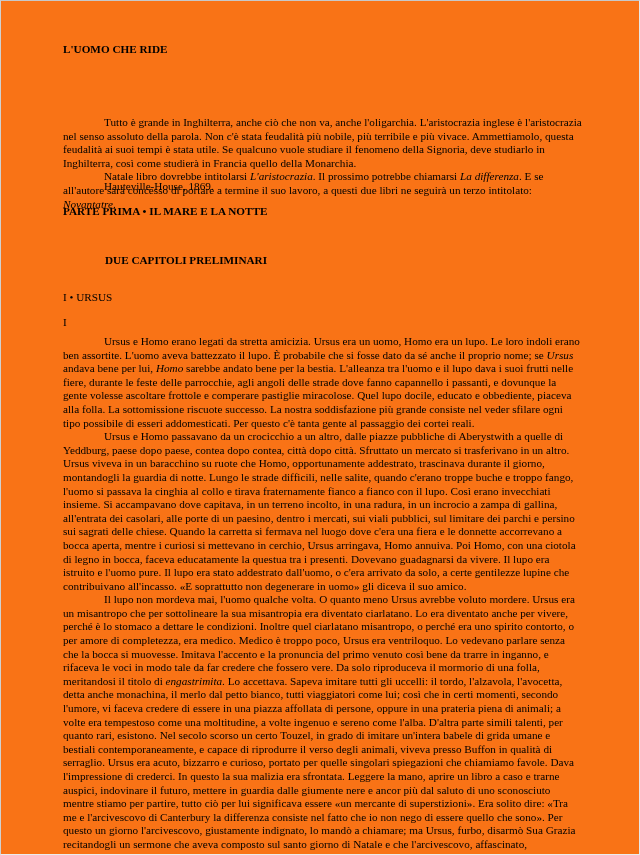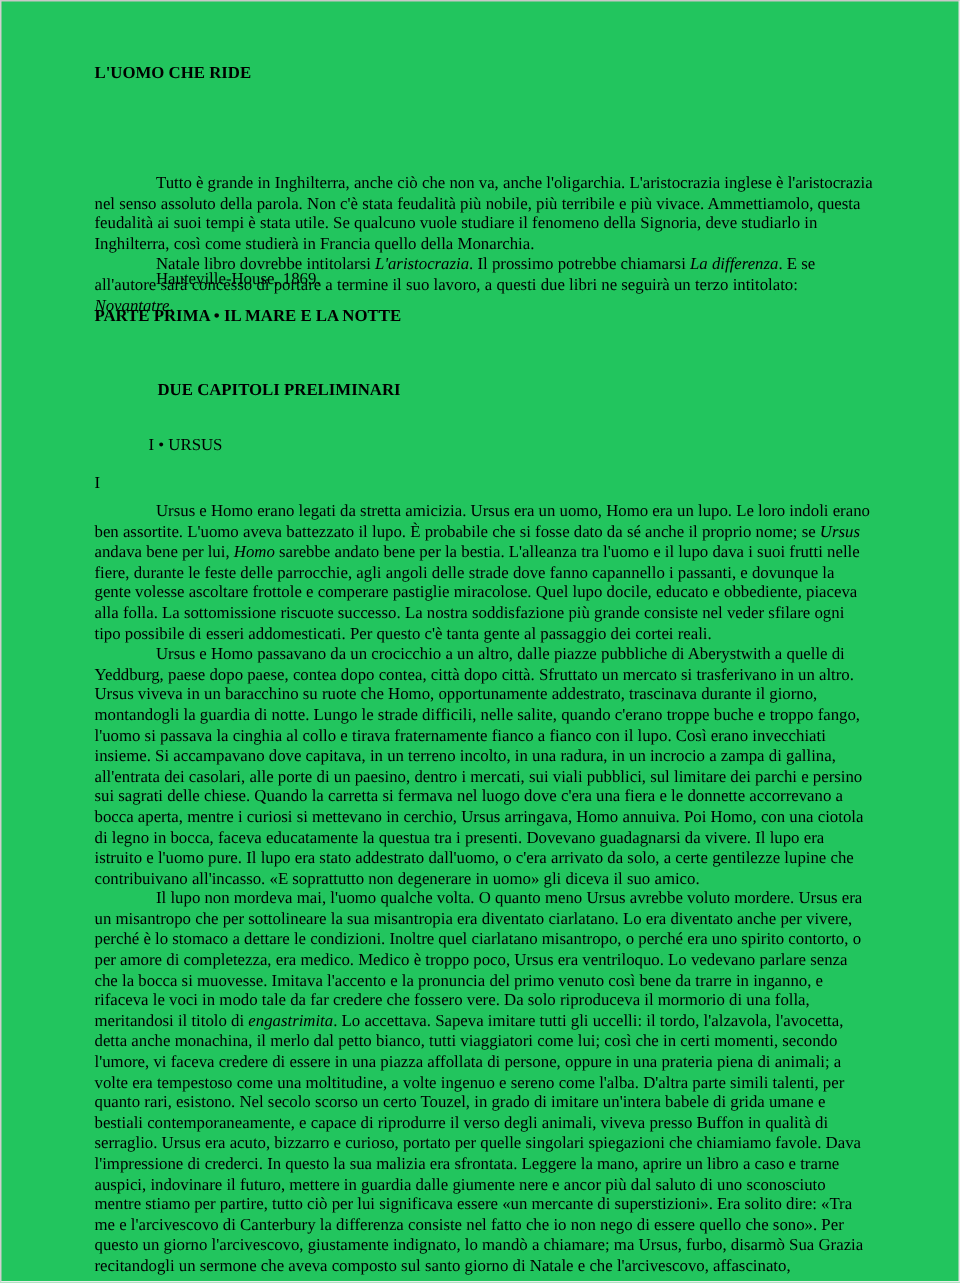--- a/index.html
+++ b/index.html
@@ -17,21 +17,21 @@
     }
     .page-frame {
       position: absolute;
       left: 0; top: 0;
       width: 638px;
       height: 853px;
       border-top: 1px solid #c8c8c8;
       border-left: 1px solid #d0d0d0;
       border-right: 1px solid #e6e6e6;
       border-bottom: 1px solid #ececec;
-      background: #22c55e;
+      background: #f97316;
     }
     .content {
       position: absolute;
       left: 62px;
       top: 0;
       width: 520px;
       font-size: 11.2px;
       line-height: 13.6px;
     }
     .abs { position: absolute; left: 0; white-space: nowrap; }
@@ -57,21 +57,21 @@
       <p class="para">Tutto è grande in Inghilterra, anche ciò che non va, anche l'oligarchia. L'aristocrazia inglese è l'aristocrazia nel senso assoluto della parola. Non c'è stata feudalità più nobile, più terribile e più vivace. Ammettiamolo, questa feudalità ai suoi tempi è stata utile. Se qualcuno vuole studiare il fenomeno della Signoria, deve studiarlo in Inghilterra, così come studierà in Francia quello della Monarchia.</p>
       <p class="para"><span>Natale libro dovrebbe intitolarsi </span><em>L'aristocrazia</em><span>. Il prossimo potrebbe chiamarsi </span><em>La differenza</em><span>. E se all'autore sarà concesso di portare a termine il suo lavoro, a questi due libri ne seguirà un terzo intitolato: </span><em>Novantatre</em><span>.</span></p>
     </div>
 
     <div class="abs indent" style="top:179px;">Hauteville-House, 1869.</div>
 
     <div class="abs heading" style="top:204px;text-align:center;">PARTE PRIMA • IL MARE E LA NOTTE</div>
 
     <div class="abs heading" style="top:253px;margin-left:42px;">DUE CAPITOLI PRELIMINARI</div>
 
-    <div class="abs" style="top:290px;margin-left:36px;">I • URSUS</div>
+    <div class="abs" style="top:290px;">I • URSUS</div>
 
     <div class="abs" style="top:315px;">I</div>
 
     <div class="block" style="top:334px;">
       <p class="para"><span>Ursus e Homo erano legati da stretta amicizia. Ursus era un uomo, Homo era un lupo. Le loro indoli erano ben assortite. L'uomo aveva battezzato il lupo. È probabile che si fosse dato da sé anche il proprio nome; se </span><em>Ursus</em><span> andava bene per lui, </span><em>Homo</em><span> sarebbe andato bene per la bestia. L'alleanza tra l'uomo e il lupo dava i suoi frutti nelle fiere, durante le feste delle parrocchie, agli angoli delle strade dove fanno capannello i passanti, e dovunque la gente volesse ascoltare frottole e comperare pastiglie miracolose. Quel lupo docile, educato e obbediente, piaceva alla folla. La sottomissione riscuote successo. La nostra soddisfazione più grande consiste nel veder sfilare ogni tipo possibile di esseri addomesticati. Per questo c'è tanta gente al passaggio dei cortei reali.</span></p>
       <p class="para">Ursus e Homo passavano da un crocicchio a un altro, dalle piazze pubbliche di Aberystwith a quelle di Yeddburg, paese dopo paese, contea dopo contea, città dopo città. Sfruttato un mercato si trasferivano in un altro. Ursus viveva in un baracchino su ruote che Homo, opportunamente addestrato, trascinava durante il giorno, montandogli la guardia di notte. Lungo le strade difficili, nelle salite, quando c'erano troppe buche e troppo fango, l'uomo si passava la cinghia al collo e tirava fraternamente fianco a fianco con il lupo. Così erano invecchiati insieme. Si accampavano dove capitava, in un terreno incolto, in una radura, in un incrocio a zampa di gallina, all'entrata dei casolari, alle porte di un paesino, dentro i mercati, sui viali pubblici, sul limitare dei parchi e persino sui sagrati delle chiese. Quando la carretta si fermava nel luogo dove c'era una fiera e le donnette accorrevano a bocca aperta, mentre i curiosi si mettevano in cerchio, Ursus arringava, Homo annuiva. Poi Homo, con una ciotola di legno in bocca, faceva educatamente la questua tra i presenti. Dovevano guadagnarsi da vivere. Il lupo era istruito e l'uomo pure. Il lupo era stato addestrato dall'uomo, o c'era arrivato da solo, a certe gentilezze lupine che contribuivano all'incasso. «E soprattutto non degenerare in uomo» gli diceva il suo amico.</p>
       <p class="para"><span>Il lupo non mordeva mai, l'uomo qualche volta. O quanto meno Ursus avrebbe voluto mordere. Ursus era un misantropo che per sottolineare la sua misantropia era diventato ciarlatano. Lo era diventato anche per vivere, perché è lo stomaco a dettare le condizioni. Inoltre quel ciarlatano misantropo, o perché era uno spirito contorto, o per amore di completezza, era medico. Medico è troppo poco, Ursus era ventriloquo. Lo vedevano parlare senza che la bocca si muovesse. Imitava l'accento e la pronuncia del primo venuto così bene da trarre in inganno, e rifaceva le voci in modo tale da far credere che fossero vere. Da solo riproduceva il mormorio di una folla, meritandosi il titolo di </span><em>engastrimita</em><span>. Lo accettava. Sapeva imitare tutti gli uccelli: il tordo, l'alzavola, l'avocetta, detta anche monachina, il merlo dal petto bianco, tutti viaggiatori come lui; così che in certi momenti, secondo l'umore, vi faceva credere di essere in una piazza affollata di persone, oppure in una prateria piena di animali; a volte era tempestoso come una moltitudine, a volte ingenuo e sereno come l'alba. D'altra parte simili talenti, per quanto rari, esistono. Nel secolo scorso un certo Touzel, in grado di imitare un'intera babele di grida umane e bestiali contemporaneamente, e capace di riprodurre il verso degli animali, viveva presso Buffon in qualità di serraglio. Ursus era acuto, bizzarro e curioso, portato per quelle singolari spiegazioni che chiamiamo favole. Dava l'impressione di crederci. In questo la sua malizia era sfrontata. Leggere la mano, aprire un libro a caso e trarne auspici, indovinare il futuro, mettere in guardia dalle giumente nere e ancor più dal saluto di uno sconosciuto mentre stiamo per partire, tutto ciò per lui significava essere «un mercante di superstizioni». Era solito dire: «Tra me e l'arcivescovo di Canterbury la differenza consiste nel fatto che io non nego di essere quello che sono». Per questo un giorno l'arcivescovo, giustamente indignato, lo mandò a chiamare; ma Ursus, furbo, disarmò Sua Grazia recitandogli un sermone che aveva composto sul santo giorno di Natale e che l'arcivescovo, affascinato,</span></p>
     </div>
 
   </div>

